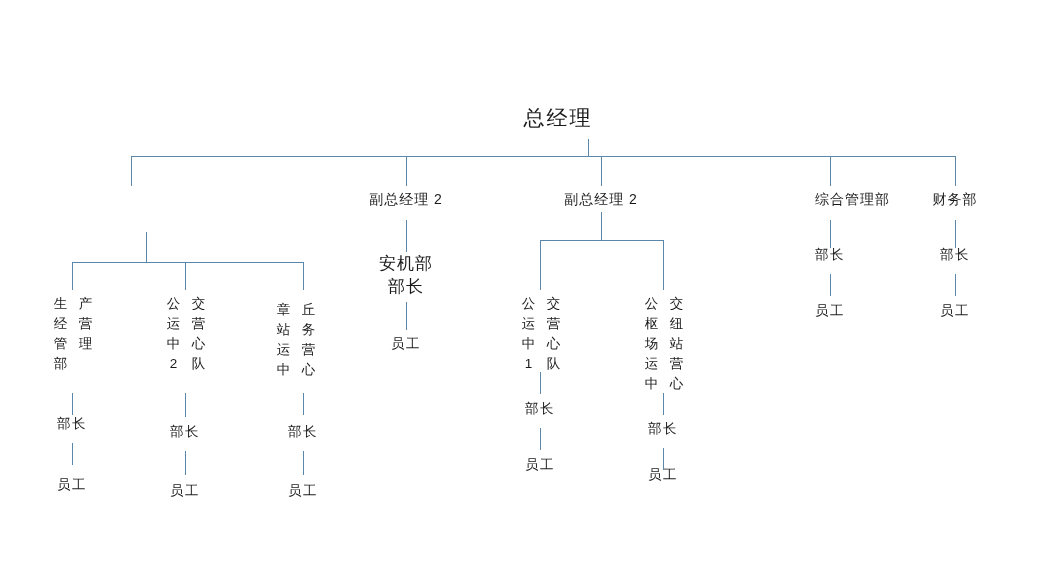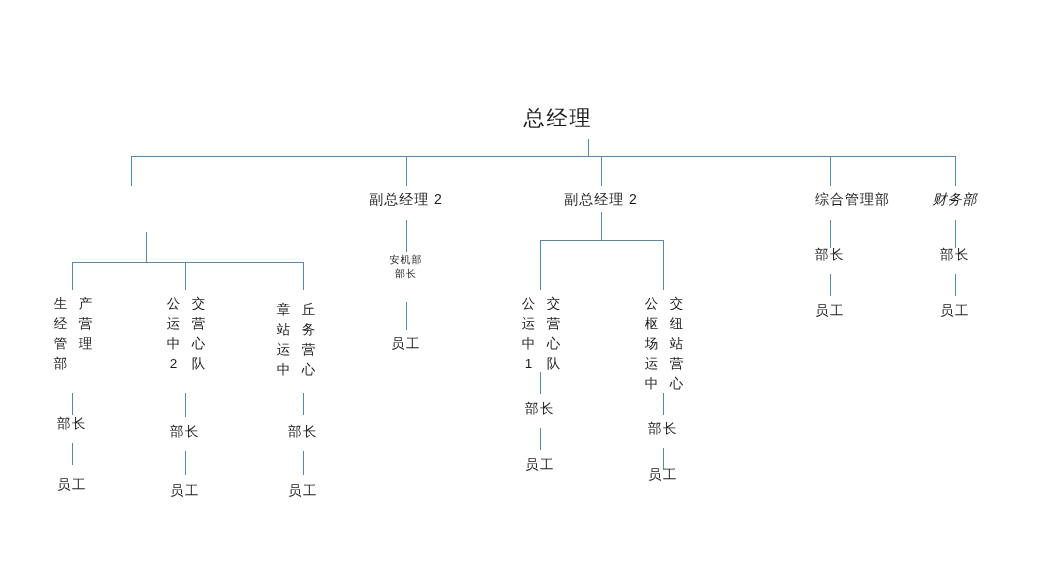--- a/index.html
+++ b/index.html
@@ -36,21 +36,21 @@
   }
   .node.root {
     font-size: 21px;
     letter-spacing: 2px;
   }
   .node.lvl2 {
     font-size: 14px;
     letter-spacing: 1px;
   }
   .node.lvl3 {
-    font-size: 10px;
+    font-size: 17px;
     letter-spacing: 1px;
   }
   .node.leaf {
     font-size: 13.5px;
     letter-spacing: 1.5px;
   }
   .node .line2 { display: block; }
 
   
   .vtext {
@@ -95,21 +95,21 @@
   </div>
 
   <div class="node lvl2" style="left:541px; top:190px; width:120px;">
     <span>副总经理 2</span>
   </div>
 
   <div class="node lvl2" style="left:770px; top:190px; width:120px;text-align:right;">
     <span>综合管理部</span>
   </div>
 
-  <div class="node lvl2" style="left:895px; top:190px; width:120px;font-style:italic;">
+  <div class="node lvl2" style="left:895px; top:190px; width:120px;">
     <span>财务部</span>
   </div>
 
   <div class="ln v" style="left:146px; top:232px; height:30px;"></div>
   <div class="ln h" style="left:72px; top:262px; width:232px;"></div>
   <div class="ln v" style="left:72px; top:262px; height:28px;"></div>
   <div class="ln v" style="left:185px; top:262px; height:28px;"></div>
   <div class="ln v" style="left:303px; top:262px; height:28px;"></div>
 
   <div class="vtext" style="left:53px; top:294px;">

